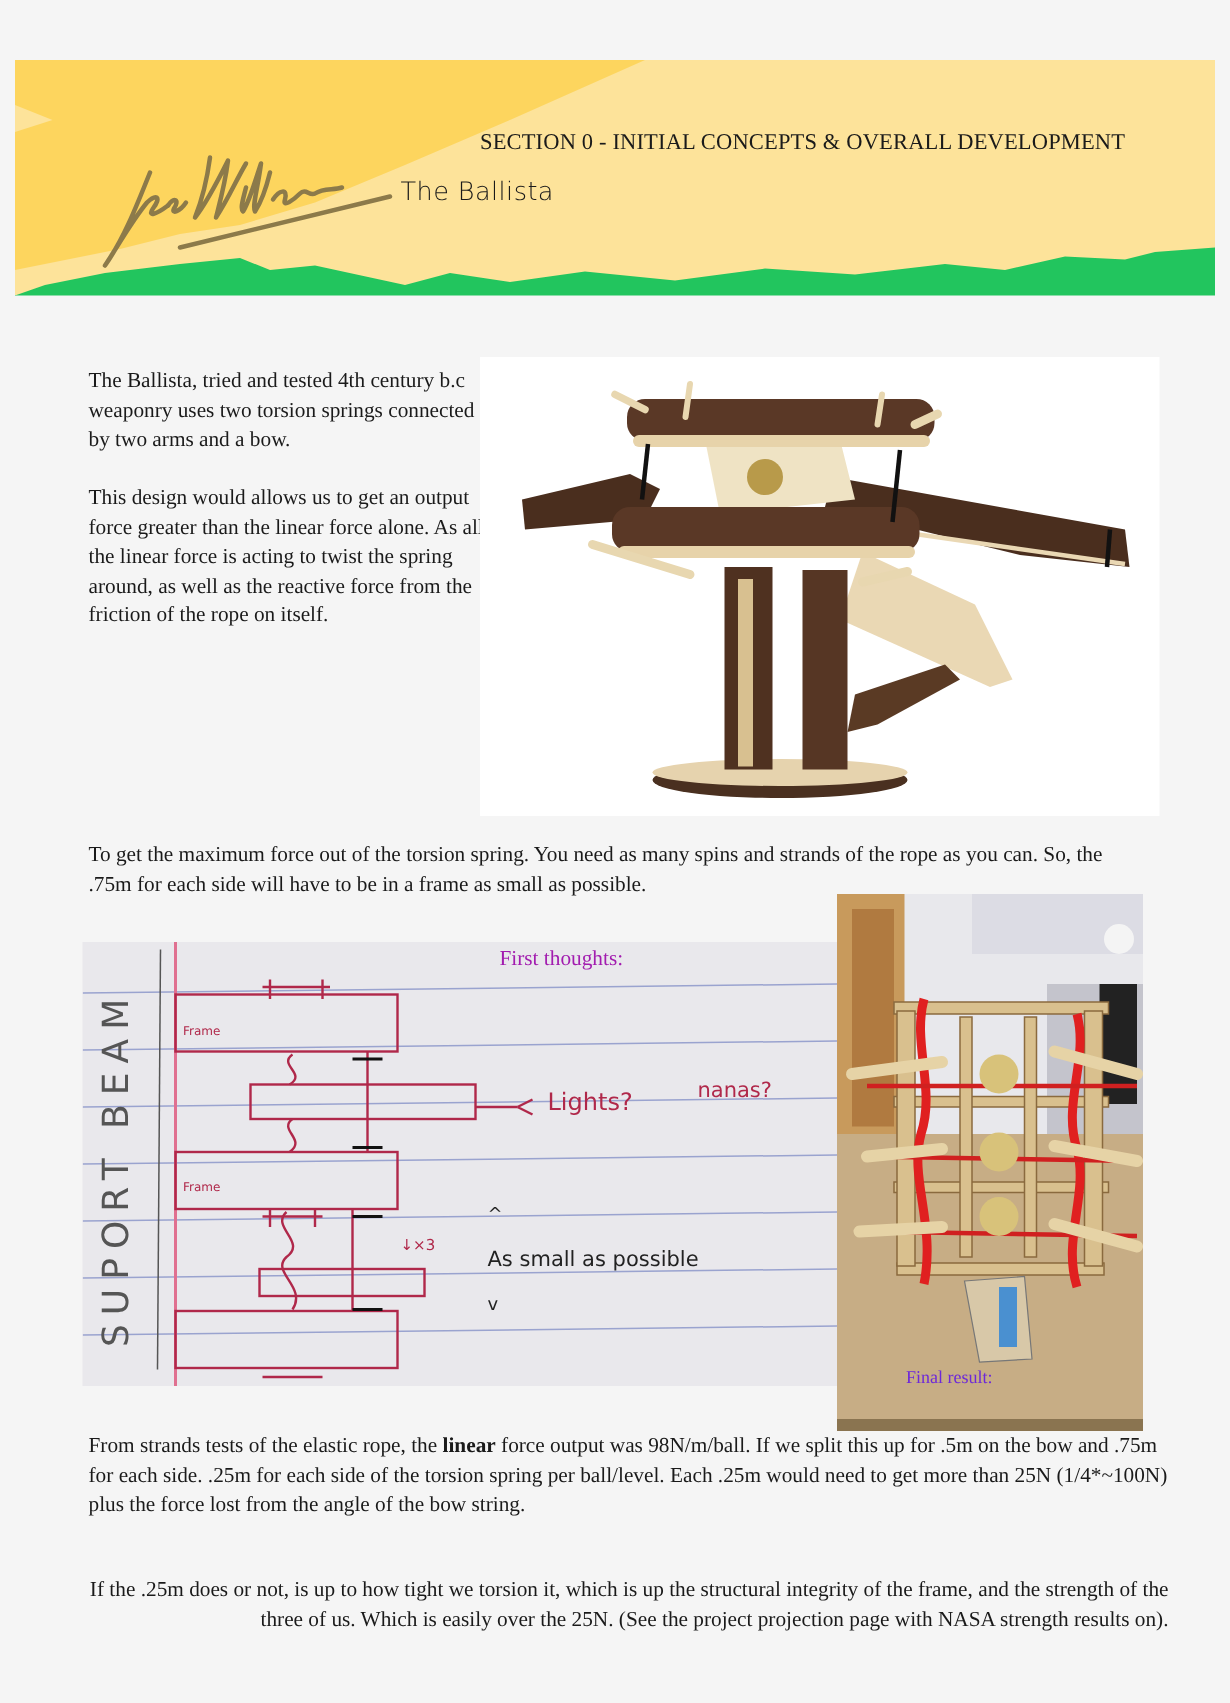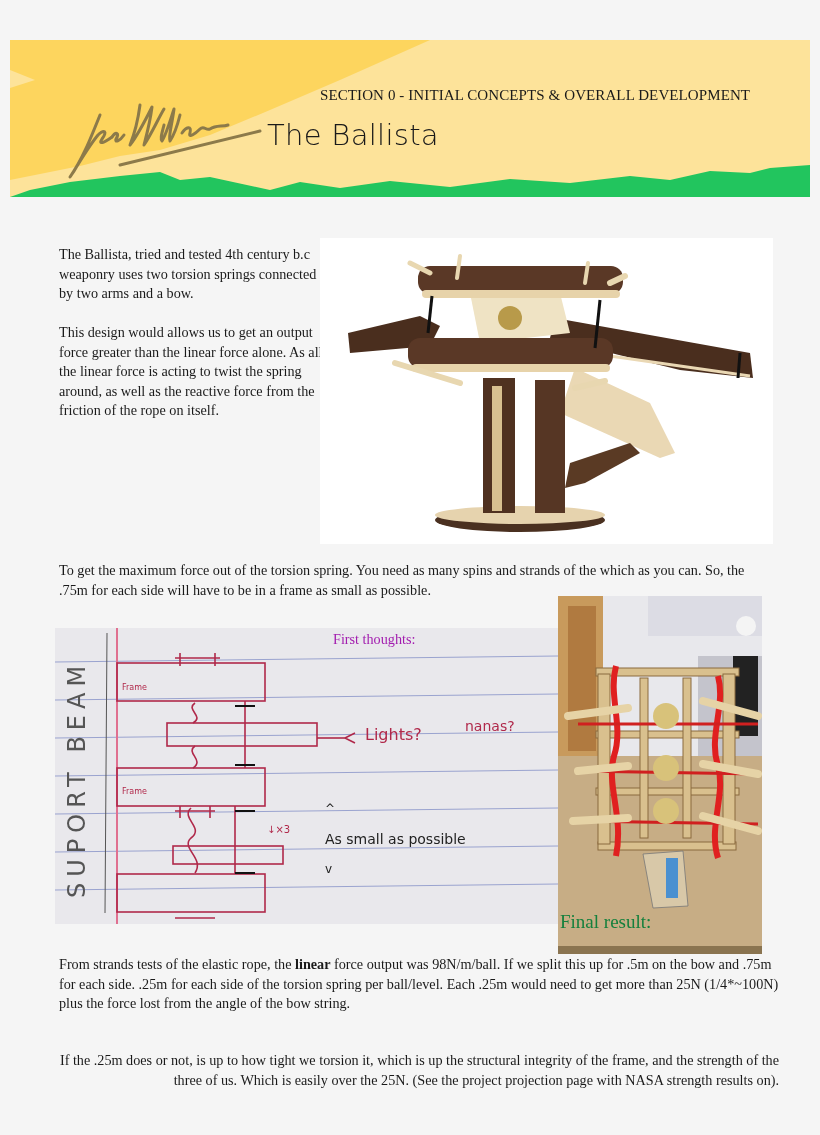--- a/index.html
+++ b/index.html
@@ -19,21 +19,21 @@
   .header svg.bg { position: absolute; left: 0; top: 0; }
   .section-title {
     position: absolute; left: 310px; top: 47px;
     font-size: 15px; letter-spacing: 0.1px; color: #1a1a1a;
     white-space: nowrap;
   }
   .page-title {
     position: absolute; left: 257px; top: 78px;
     font-family: "DejaVu Sans", sans-serif;
     font-weight: 200;
-    font-size: 29px; color: #1a1a1a;
+    font-size: 17px; color: #1a1a1a;
     letter-spacing: 0.3px;
     white-space: nowrap;
   }
   .signature { position: absolute; left: 50px; top: 55px; }
 
   .p {
     position: absolute;
     font-size: 14.2px; line-height: 19.5px;
     color: #1a1a1a;
   }
@@ -54,22 +54,22 @@
   .sketch-caption {
     position: absolute; left: 333px; top: 631px;
     font-size: 14.2px; color: #a21caf;
   }
   .photo-final {
     position: absolute; left: 558px; top: 596px; width: 204px; height: 358px;
     background: #c8b89a;
     overflow: hidden;
   }
   .final-caption {
-    position: absolute; left: 560px; top: 911px;
-    font-size: 19px; color: #15803d;
+    position: absolute; left: 604px; top: 911px;
+    font-size: 12px; color: #6d28d9;
   }
   .para3 { left: 59px; top: 955px; width: 720px; }
   .para3 b { font-weight: bold; }
   .para4 { left: 59px; top: 1051px; width: 720px; text-align: right; }
 </style>
 </head>
 <body>
 
 <div class="header">
   <svg class="bg" width="800" height="157" viewBox="0 0 800 157">
@@ -131,21 +131,21 @@
     <line x1="290" y1="45" x2="305" y2="38" stroke="#e8d7b0" stroke-width="6" stroke-linecap="round"></line>
     <line x1="75" y1="125" x2="140" y2="145" stroke="#e8d7b0" stroke-width="6" stroke-linecap="round"></line>
     <line x1="255" y1="150" x2="285" y2="143" stroke="#e8d7b0" stroke-width="6" stroke-linecap="round"></line>
 
     <path d="M112,58 L108,95" stroke="#111" stroke-width="3"></path>
     <path d="M280,62 L275,110" stroke="#111" stroke-width="3"></path>
     <path d="M420,115 L418,140" stroke="#111" stroke-width="3"></path>
   </svg>
 </div>
 
-<div class="p para2">To get the maximum force out of the torsion spring. You need as many spins and strands of the which as you can. So, the .75m for each side will have to be in a frame as small as possible.</div>
+<div class="p para2">To get the maximum force out of the torsion spring. You need as many spins and strands of the rope as you can. So, the .75m for each side will have to be in a frame as small as possible.</div>
 
 <div class="sketch">
   <svg width="503" height="296" viewBox="0 0 503 296">
 
     <g stroke="#9aa3cf" stroke-width="1">
       <line x1="0" y1="34" x2="503" y2="28"></line>
       <line x1="0" y1="72" x2="503" y2="66"></line>
       <line x1="0" y1="110" x2="503" y2="104"></line>
       <line x1="0" y1="148" x2="503" y2="142"></line>
       <line x1="0" y1="186" x2="503" y2="180"></line>

